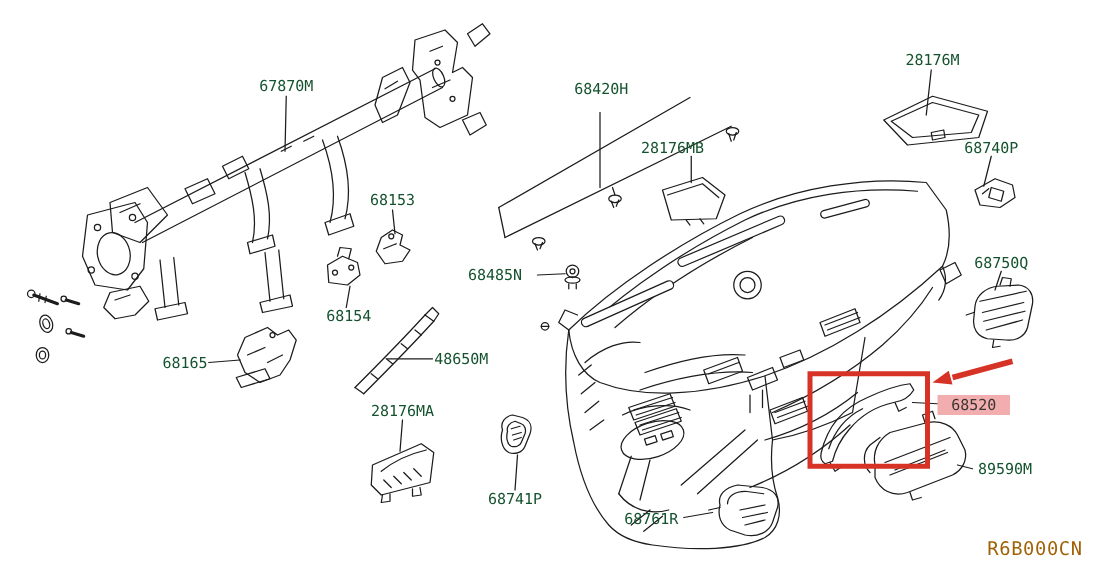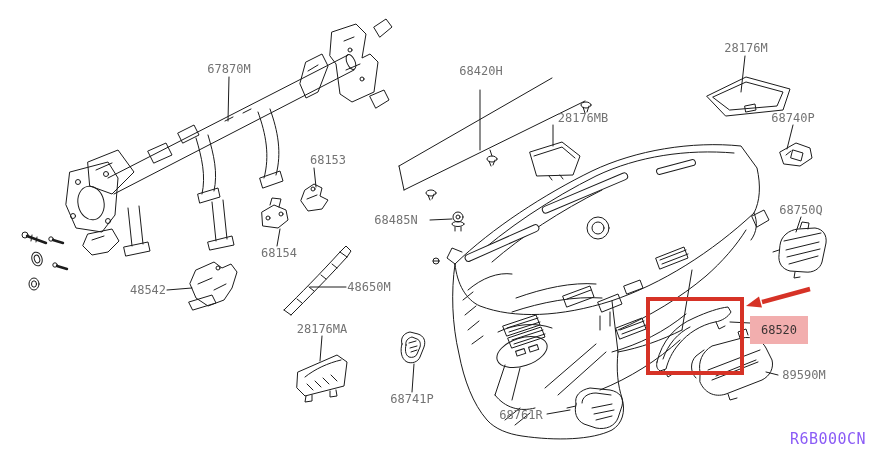--- a/index.html
+++ b/index.html
@@ -3,25 +3,25 @@
 <meta charset="utf-8">
 <style>
   html,body{margin:0;padding:0;background:#fff;}
   .stage{position:relative;width:895px;height:467px;background:#ffffff;overflow:hidden;
          font-family:"DejaVu Sans",sans-serif;}
   .stage svg{position:absolute;left:0;top:0;}
   .art *{stroke:#1c1c1c;stroke-width:1;fill:none;stroke-linecap:round;stroke-linejoin:round;}
   .art .fw{fill:#ffffff;}
   .art .thick{stroke-width:2.4;}
   .lbl{position:absolute;transform:translate(-50%,-50%);
-       font:12px "DejaVu Sans Mono",monospace;color:#737373;white-space:nowrap;}
-  .hl{transform:none;background:#f2aeae;color:#3b3434;width:58px;height:28px;
+       font:12px "DejaVu Sans Mono",monospace;color:#14532d;white-space:nowrap;}
+  .hl{transform:none;background:#f2aeae;color:#3b3434;width:58px;height:16px;
       display:flex;align-items:center;justify-content:center;}
   .code{position:absolute;transform:translate(-50%,-50%);
-        font:15px "DejaVu Sans Mono",monospace;color:#8b5cf6;letter-spacing:.5px;}
+        font:15px "DejaVu Sans Mono",monospace;color:#a16207;letter-spacing:.5px;}
 </style>
 </head>
 <body>
 
 <div class="stage">
 
 <svg width="895" height="467" viewBox="0 0 895 467">
 
   <g class="art">
 
@@ -253,28 +253,28 @@
 
   <g>
     <rect x="648" y="299" width="94" height="74" fill="none" stroke="#d63226" stroke-width="4"></rect>
     <path d="M810,289 L762,302" fill="none" stroke="#d63226" stroke-width="4.5"></path>
     <polygon points="746,306 759,296.5 762,307.5" fill="#d63226" stroke="none"></polygon>
   </g>
 </svg>
 
 <div class="lbl" style="left:229px;top:69px">67870M</div>
 <div class="lbl" style="left:481px;top:71px">68420H</div>
-<div class="lbl" style="left:583px;top:118px">28176MB</div>
+<div class="lbl" style="left:538px;top:118px">28176MB</div>
 <div class="lbl" style="left:746px;top:48px">28176M</div>
 <div class="lbl" style="left:793px;top:118px">68740P</div>
-<div class="lbl" style="left:328px;top:160px">68153</div>
+<div class="lbl" style="left:314px;top:160px">68153</div>
 <div class="lbl" style="left:396px;top:220px">68485N</div>
 <div class="lbl" style="left:801px;top:210px">68750Q</div>
 <div class="lbl" style="left:279px;top:253px">68154</div>
-<div class="lbl" style="left:148px;top:290px">48542</div>
+<div class="lbl" style="left:148px;top:290px">68165</div>
 <div class="lbl" style="left:369px;top:287px">48650M</div>
 <div class="lbl" style="left:322px;top:329px">28176MA</div>
 <div class="lbl hl" style="left:750px;top:316px">68520</div>
 <div class="lbl" style="left:804px;top:375px">89590M</div>
 <div class="lbl" style="left:412px;top:399px">68741P</div>
 <div class="lbl" style="left:521px;top:415px">68761R</div>
 
 <div class="code" style="left:828px;top:439px">R6B000CN</div>
 
 </div>

